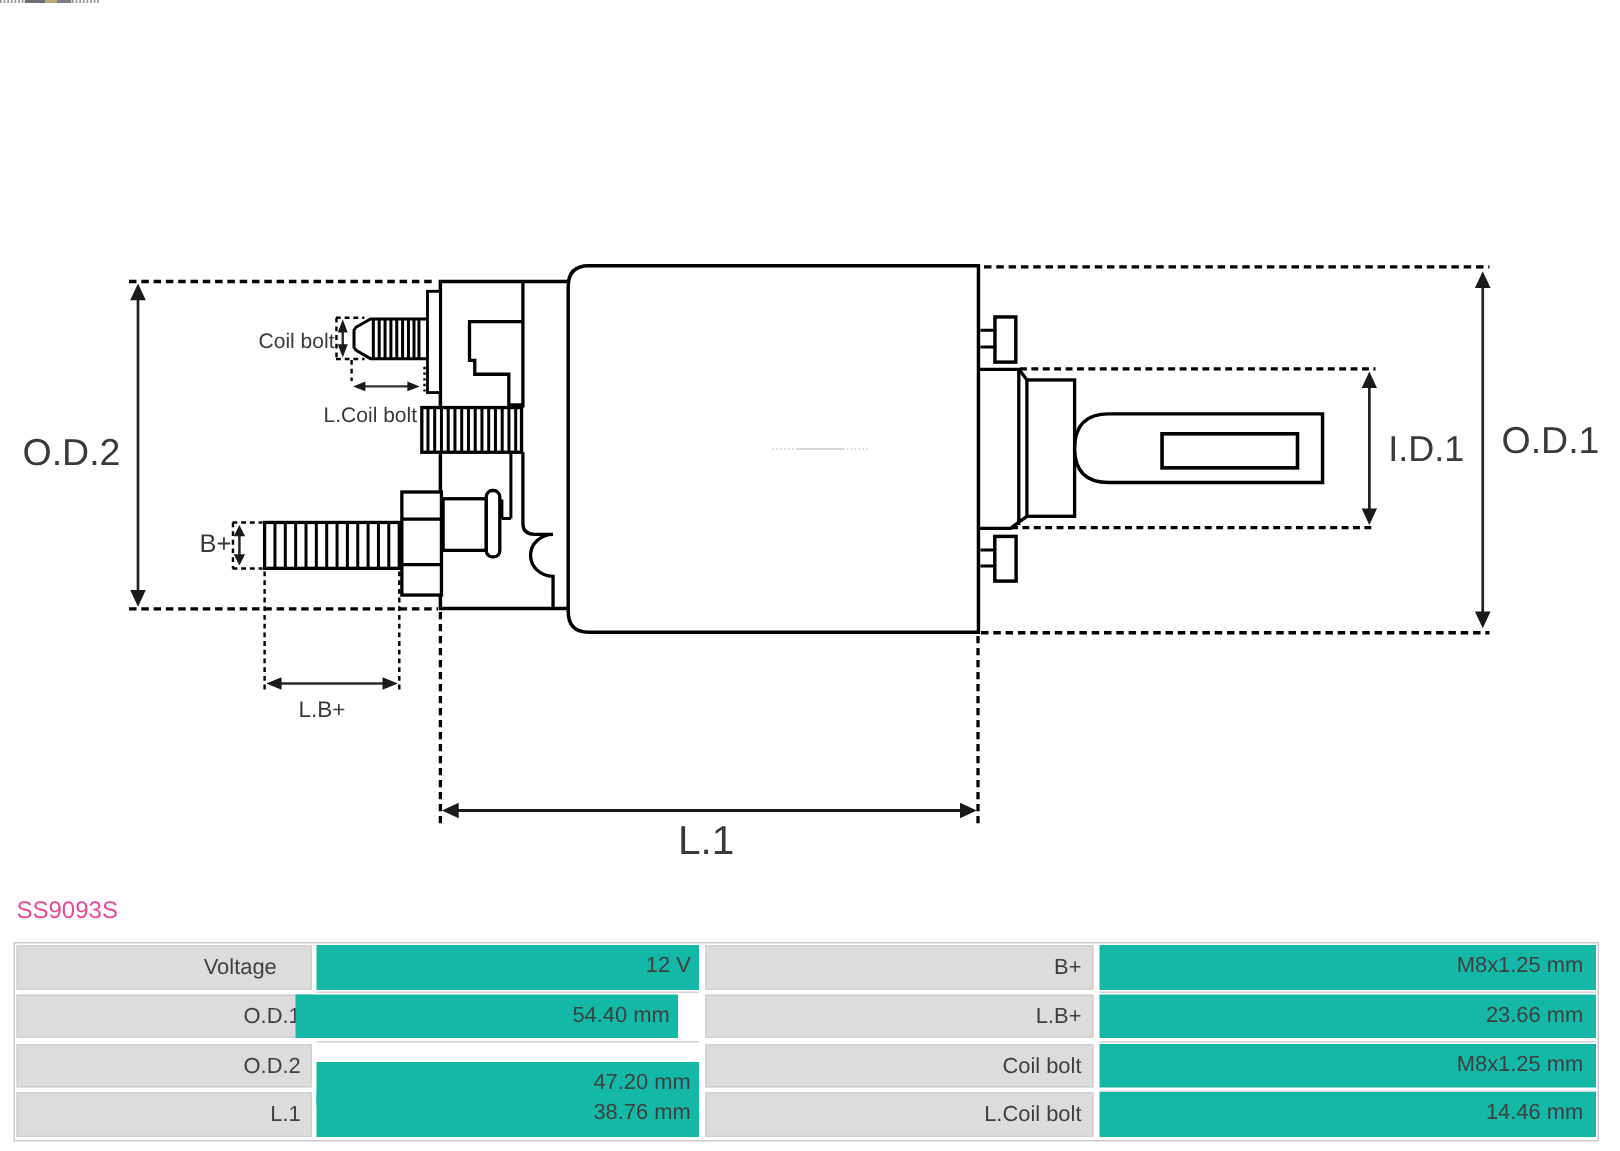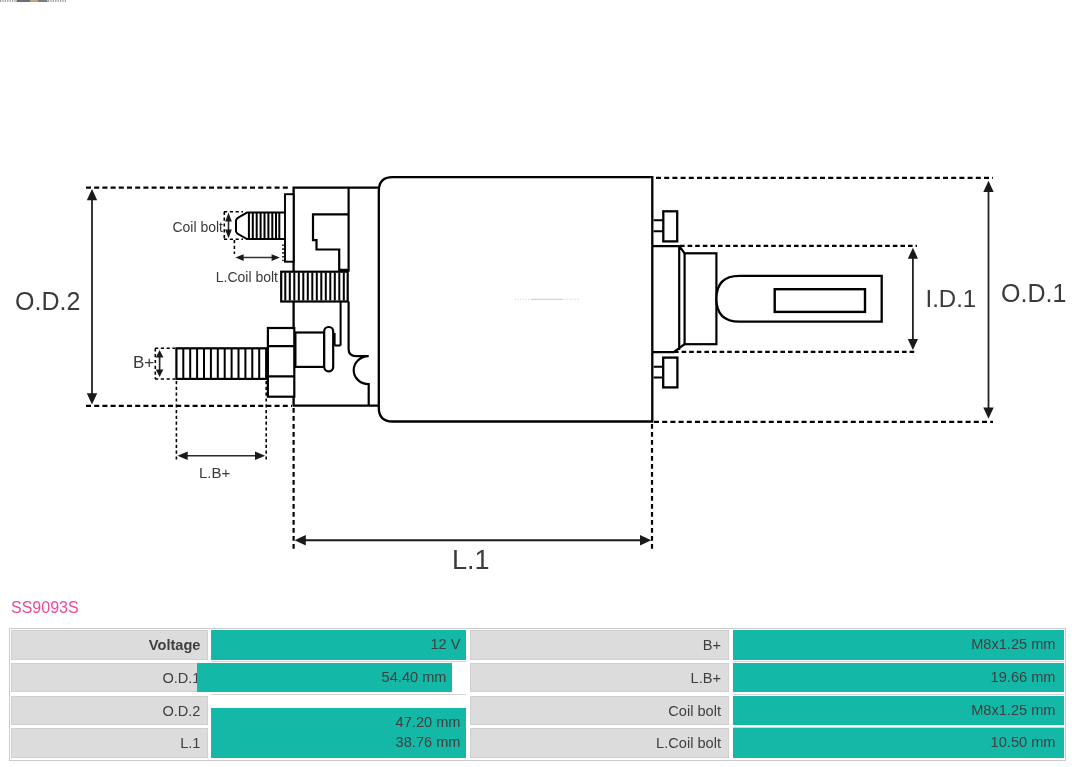--- a/index.html
+++ b/index.html
@@ -196,31 +196,31 @@
 
 <div style="position:absolute;left:9px;top:627.5px;width:1056.5px;height:133.5px;border:1px solid #cbcbcb;box-sizing:border-box;background:#fff;"></div>
 
 <div style="position:absolute;left:211px;top:661.2px;width:254.5px;height:1px;background:#d4d4d4;"></div>
 <div style="position:absolute;left:732.5px;top:661.2px;width:331px;height:1px;background:#d4d4d4;"></div>
 <div style="position:absolute;left:211px;top:694px;width:254.5px;height:1px;background:#d4d4d4;"></div>
 <div style="position:absolute;left:732.5px;top:694px;width:331px;height:1px;background:#d4d4d4;"></div>
 <div style="position:absolute;left:211px;top:726.6px;width:254.5px;height:1px;background:#d4d4d4;"></div>
 <div style="position:absolute;left:732.5px;top:726.6px;width:331px;height:1px;background:#d4d4d4;"></div>
 
-<div class="cell lab" style="left:10.5px;top:630px;width:197px;padding-right:6px;font-weight:bold;">Voltage</div>
+<div class="cell lab" style="left:10.5px;top:630px;width:197px;padding-right:22px;">Voltage</div>
 <div class="cell val" style="left:211px;top:630px;width:254.5px;padding-right:5px;">12 V</div>
 <div class="cell lab" style="left:469.5px;top:630px;width:259.5px;padding-right:7px;">B+</div>
 <div class="cell val" style="left:732.5px;top:630px;width:331px;padding-right:8px;">M8x1.25 mm</div>
 
 <div class="cell lab" style="left:10.5px;top:662.8px;width:197px;padding-right:6px;">O.D.1</div>
 <div class="cell val" style="left:197px;top:662.8px;width:254.5px;padding-right:5px;">54.40 mm</div>
 <div class="cell lab" style="left:469.5px;top:662.8px;width:259.5px;padding-right:7px;">L.B+</div>
-<div class="cell val" style="left:732.5px;top:662.8px;width:331px;padding-right:8px;">19.66 mm</div>
+<div class="cell val" style="left:732.5px;top:662.8px;width:331px;padding-right:8px;">23.66 mm</div>
 
 <div class="cell lab" style="left:10.5px;top:695.5px;width:197px;padding-right:6px;">O.D.2</div>
 <div class="cell val" style="left:211px;top:695.5px;width:254.5px;padding-right:5px;margin-top:12px;">47.20 mm</div>
 <div class="cell lab" style="left:469.5px;top:695.5px;width:259.5px;padding-right:7px;">Coil bolt</div>
 <div class="cell val" style="left:732.5px;top:695.5px;width:331px;padding-right:8px;">M8x1.25 mm</div>
 
 <div class="cell lab" style="left:10.5px;top:728.3px;width:197px;padding-right:6px;">L.1</div>
 <div class="cell val" style="left:211px;top:728.3px;width:254.5px;padding-right:5px;">38.76 mm</div>
 <div class="cell lab" style="left:469.5px;top:728.3px;width:259.5px;padding-right:7px;">L.Coil bolt</div>
-<div class="cell val" style="left:732.5px;top:728.3px;width:331px;padding-right:8px;">10.50 mm</div>
+<div class="cell val" style="left:732.5px;top:728.3px;width:331px;padding-right:8px;">14.46 mm</div>
 
 </body></html>

